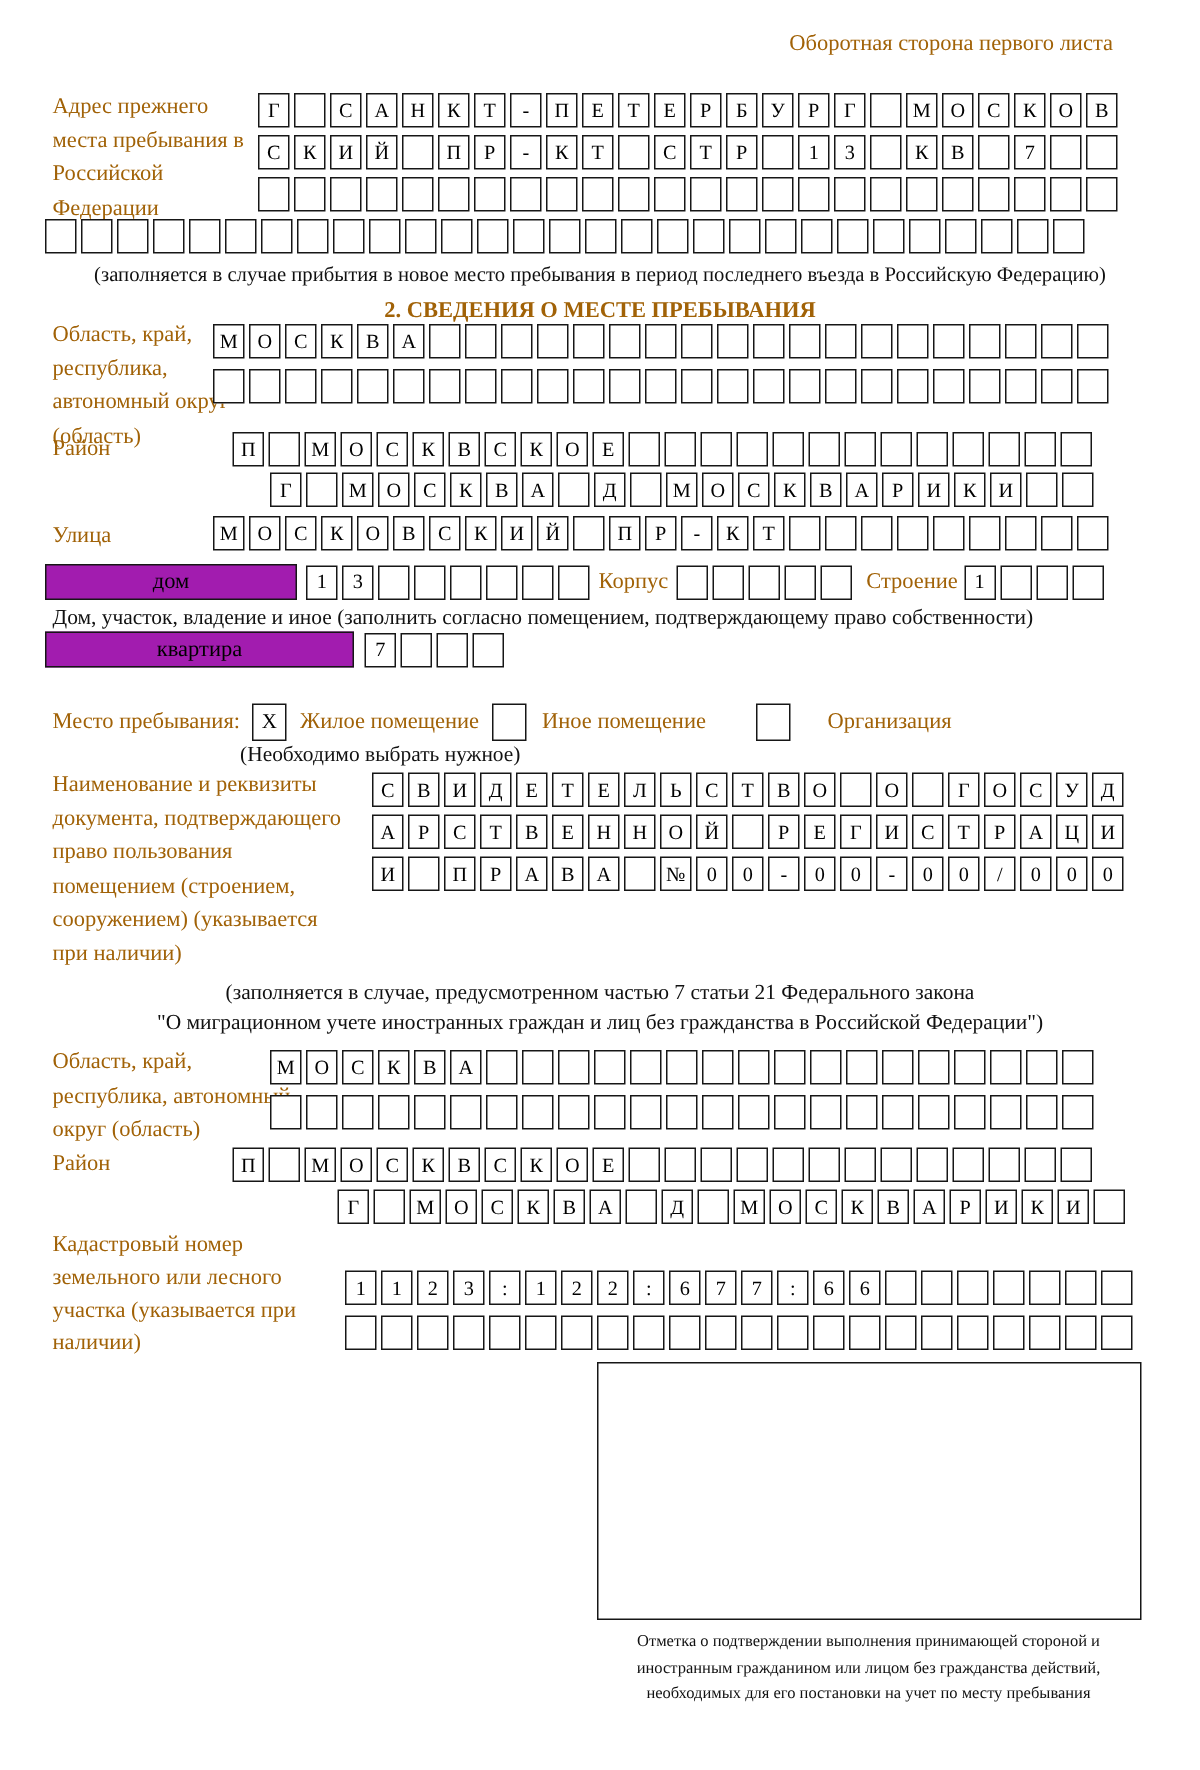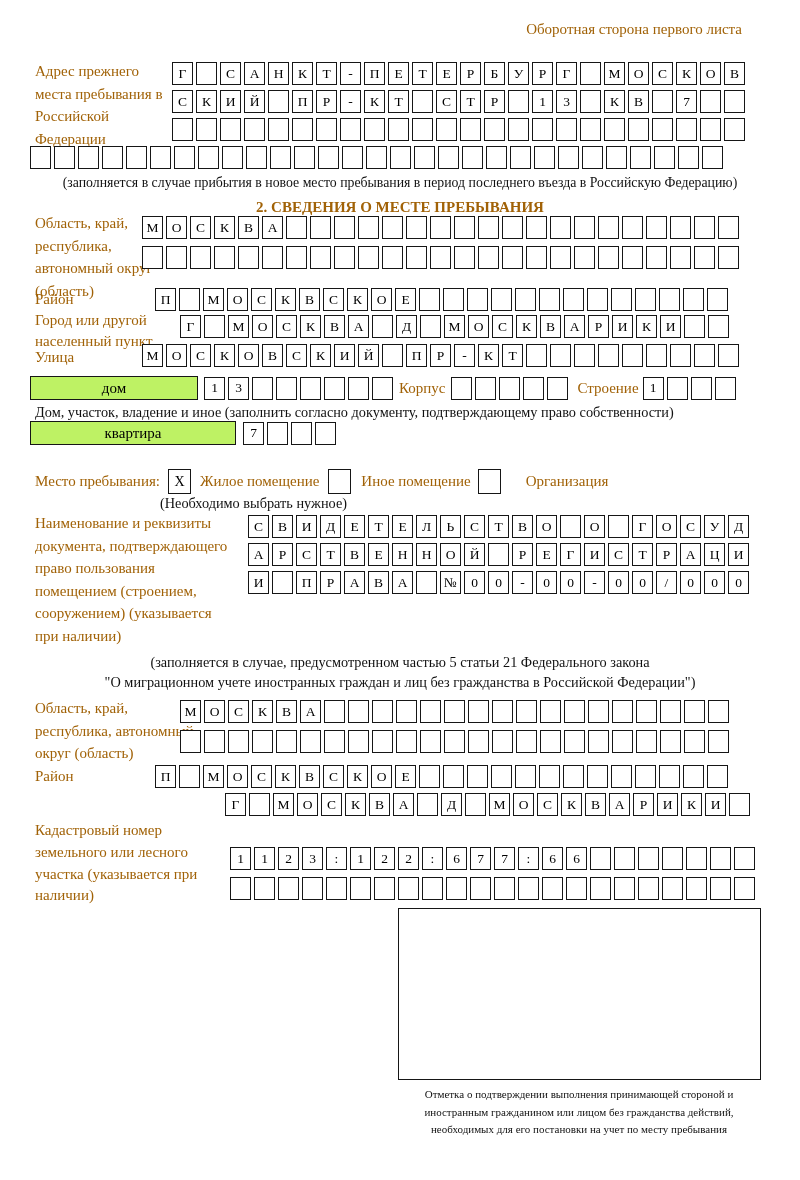--- a/index.html
+++ b/index.html
@@ -17,21 +17,21 @@
   .cellrow { display:flex; gap:3px; }
   .cell {
     flex:none; width:19px; height:21px; border:1.6px solid #161616;
     display:flex; align-items:center; justify-content:center;
     font-size:13.5px; background:#fff; color:#000;
   }
   .checkbox { width:21px; height:23px; font-size:14px; }
   .bigbox {
     flex:none; border:1.6px solid #161616; height:22px;
     display:flex; align-items:center; justify-content:center;
-    font-size:15px; background:#bef264;
+    font-size:15px; background:#a21caf;
   }
   .inline-row { display:flex; align-items:center; }
   .stampbox { border:1.8px solid #161616; background:#fff; }
   .note { font-size:11px; line-height:1.6; text-align:center; color:#111; }
 </style>
 </head>
 <body>
 
 <div id="page">
 
@@ -228,21 +228,20 @@
       <span class="cell"></span>
       <span class="cell"></span>
       <span class="cell"></span>
       <span class="cell"></span>
       <span class="cell"></span>
       <span class="cell"></span>
       <span class="cell"></span>
       <span class="cell"></span>
     </div>
 
-  <div class="abs label" style="left:35px; top:310px; width:142px; line-height:1.4;">Город или другой населенный пункт</div>
   <div class="abs cellrow" style="left:180px; top:315px;">
       <span class="cell">Г</span>
       <span class="cell"></span>
       <span class="cell">М</span>
       <span class="cell">О</span>
       <span class="cell">С</span>
       <span class="cell">К</span>
       <span class="cell">В</span>
       <span class="cell">А</span>
       <span class="cell"></span>
@@ -312,38 +311,38 @@
         <span class="cell"></span>
       </div>
     <div class="label" style="margin-right:4px;">Строение</div>
     <div class="cellrow">
         <span class="cell">1</span>
         <span class="cell"></span>
         <span class="cell"></span>
         <span class="cell"></span>
       </div>
   </div>
-  <div class="abs caption-md" style="left:35px; top:404px;">Дом, участок, владение и иное (заполнить согласно документу, подтверждающему право собственности)</div>
+  <div class="abs caption-md" style="left:35px; top:404px;">Дом, участок, владение и иное (заполнить согласно помещением, подтверждающему право собственности)</div>
 
   <div class="abs inline-row" style="left:30px; top:421px;">
     <div class="bigbox" style="width:204px; margin-right:7px;">квартира</div>
     <div class="cellrow">
         <span class="cell">7</span>
         <span class="cell"></span>
         <span class="cell"></span>
         <span class="cell"></span>
       </div>
   </div>
 
   <div class="abs inline-row" style="left:35px; top:469px;">
     <div class="label" style="margin-right:8px;">Место пребывания:</div>
     <div class="cell checkbox" style="margin-right:9px;">X</div>
     <div class="label" style="margin-right:9px;">Жилое помещение</div>
     <div class="cell checkbox" style="margin-right:10px;"></div>
-    <div class="label" style="margin-right:7px;">Иное помещение</div>
+    <div class="label" style="margin-right:33px;">Иное помещение</div>
     <div class="cell checkbox" style="margin-right:25px;"></div>
     <div class="label">Организация</div>
   </div>
   <div class="abs caption-md" style="left:160px; top:495px; width:290px; text-align:left;">(Необходимо выбрать нужное)</div>
 
   <div class="abs label" style="left:35px; top:512px; width:202px;">Наименование и реквизиты документа, подтверждающего право пользования помещением (строением, сооружением) (указывается при наличии)</div>
   <div class="abs cellrow" style="left:248px; top:515px;">
       <span class="cell">С</span>
       <span class="cell">В</span>
       <span class="cell">И</span>
@@ -406,21 +405,21 @@
       <span class="cell">0</span>
       <span class="cell">-</span>
       <span class="cell">0</span>
       <span class="cell">0</span>
       <span class="cell">/</span>
       <span class="cell">0</span>
       <span class="cell">0</span>
       <span class="cell">0</span>
     </div>
 
-  <div class="abs caption-md center" style="top:654px;">(заполняется в случае, предусмотренном частью 5 статьи 21 Федерального закона</div>
+  <div class="abs caption-md center" style="top:654px;">(заполняется в случае, предусмотренном частью 7 статьи 21 Федерального закона</div>
   <div class="abs caption-md center" style="top:674px;">"О миграционном учете иностранных граждан и лиц без гражданства в Российской Федерации")</div>
 
   <div class="abs label" style="left:35px; top:697px; width:162px;">Область, край, республика, автономный округ (область)</div>
   <div class="abs cellrow" style="left:180px; top:700px;">
       <span class="cell">М</span>
       <span class="cell">О</span>
       <span class="cell">С</span>
       <span class="cell">К</span>
       <span class="cell">В</span>
       <span class="cell">А</span>

